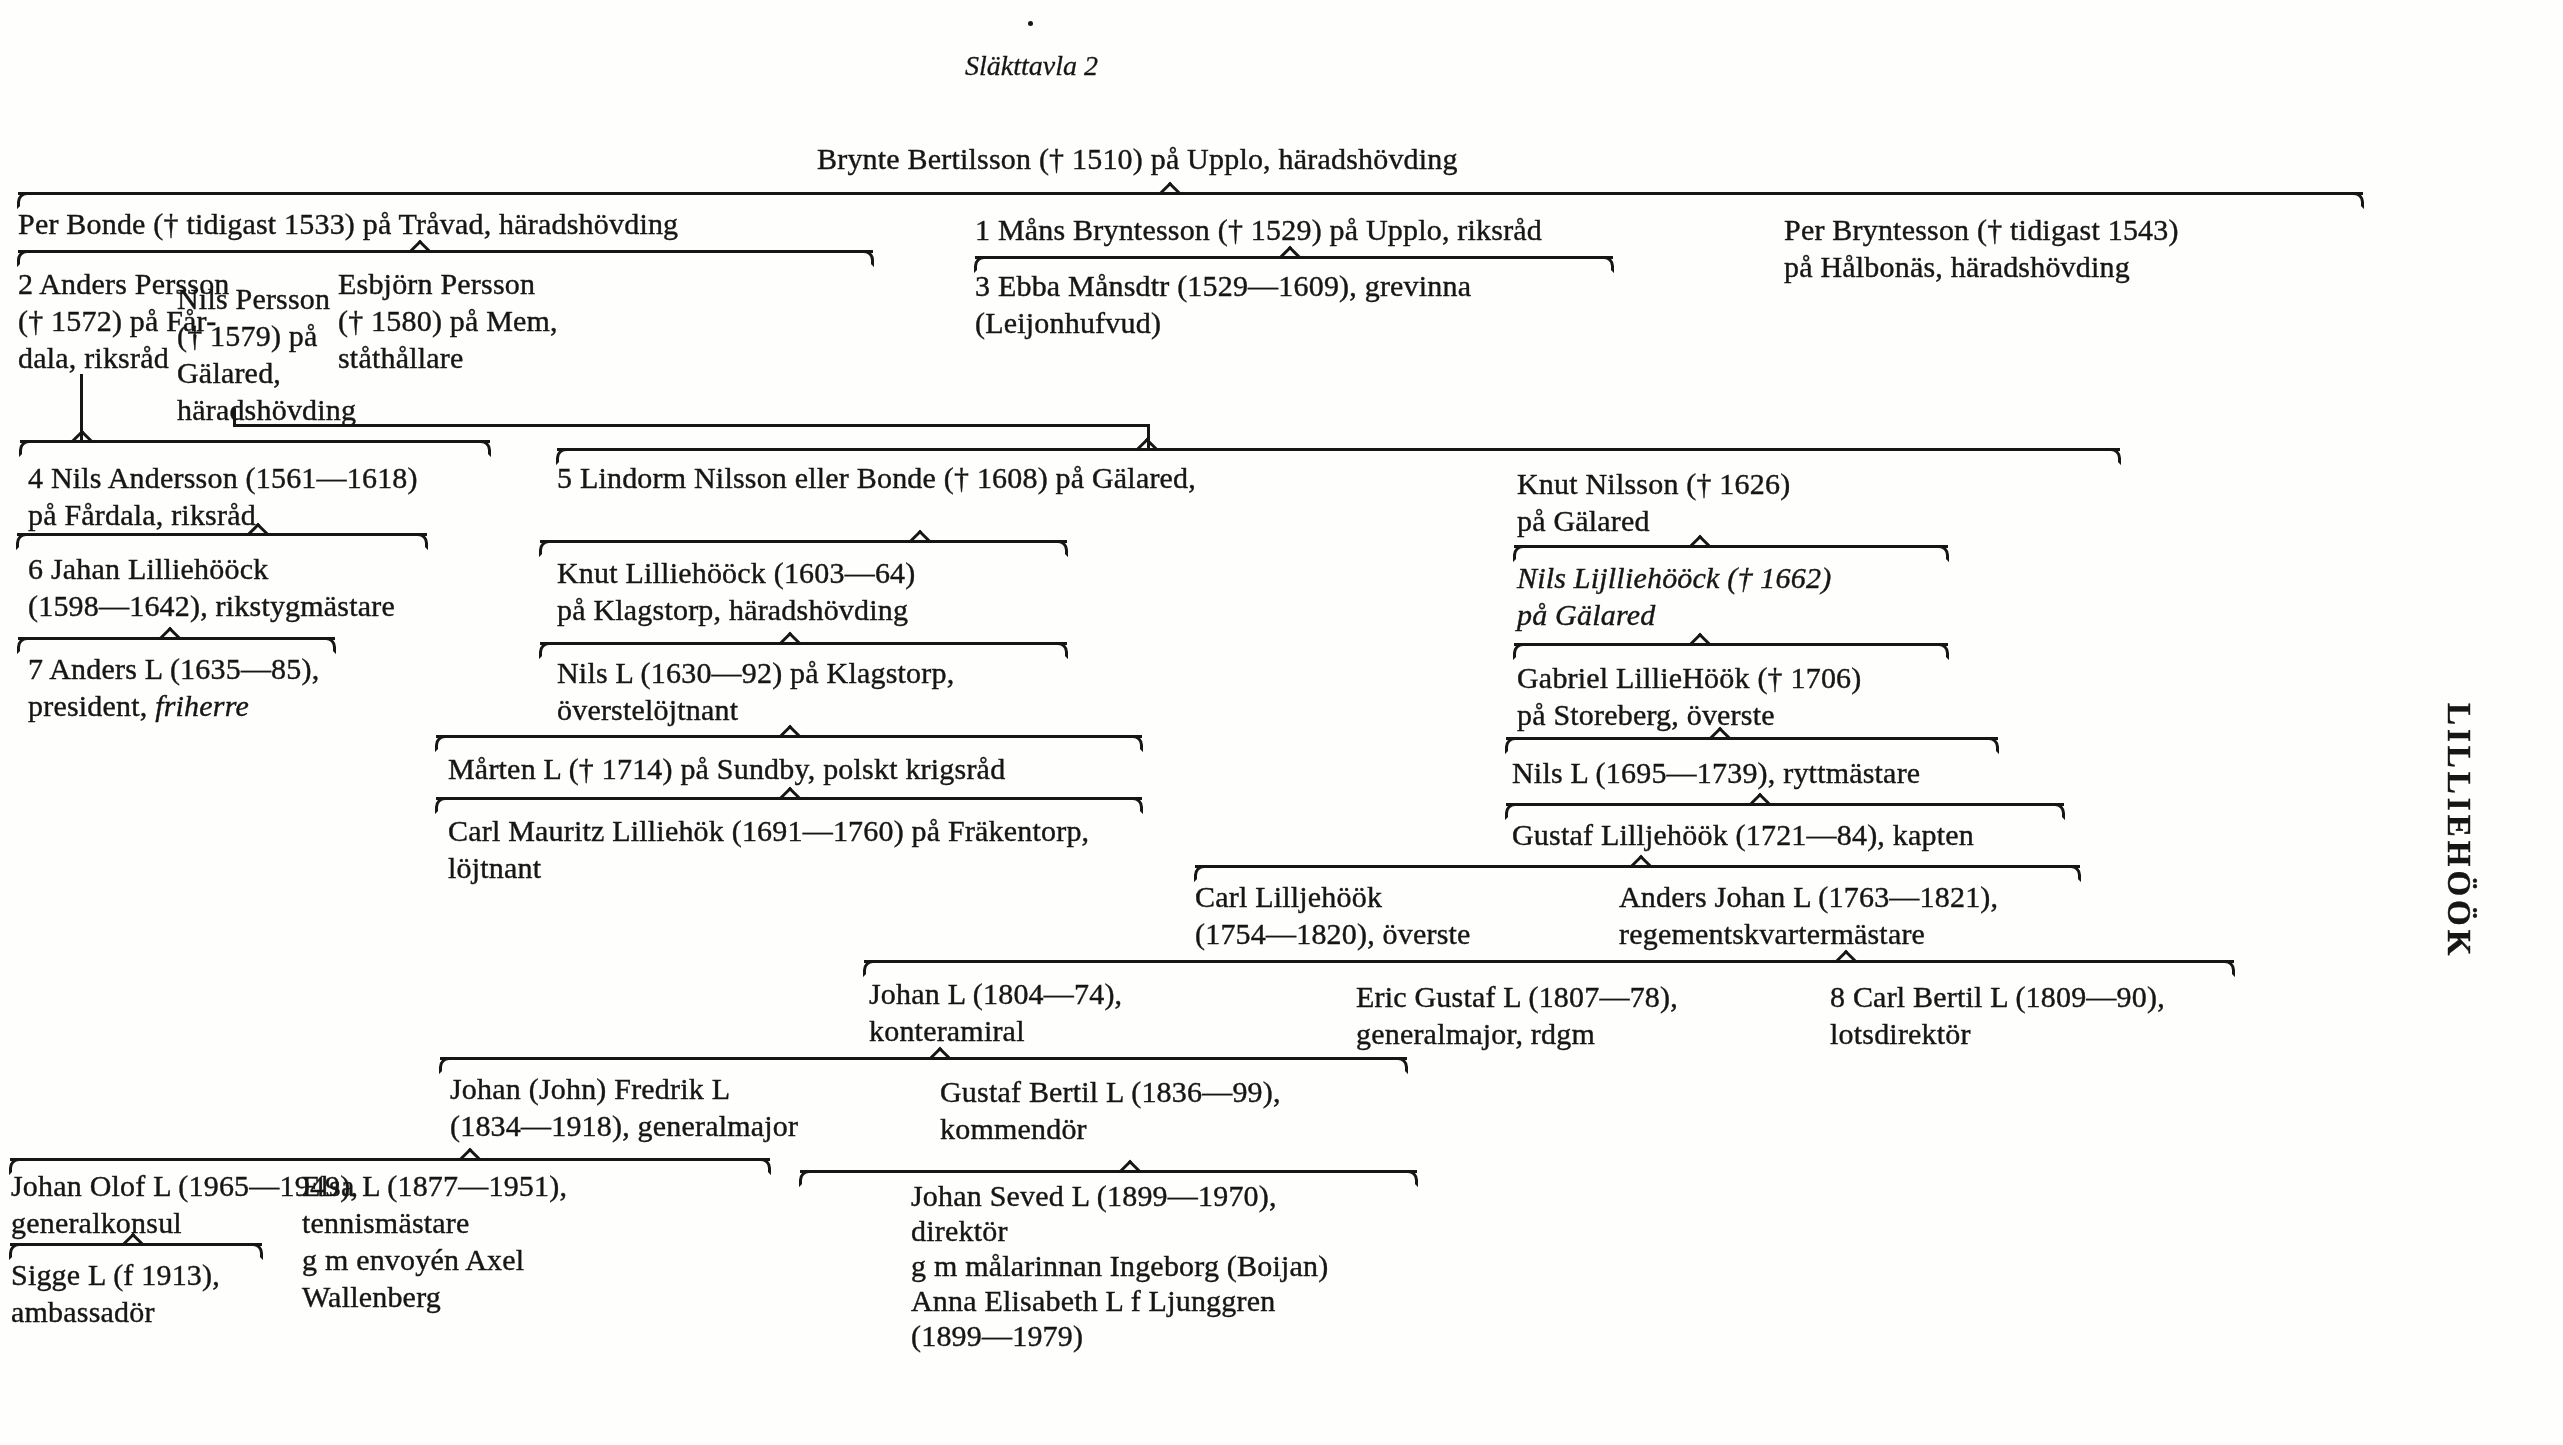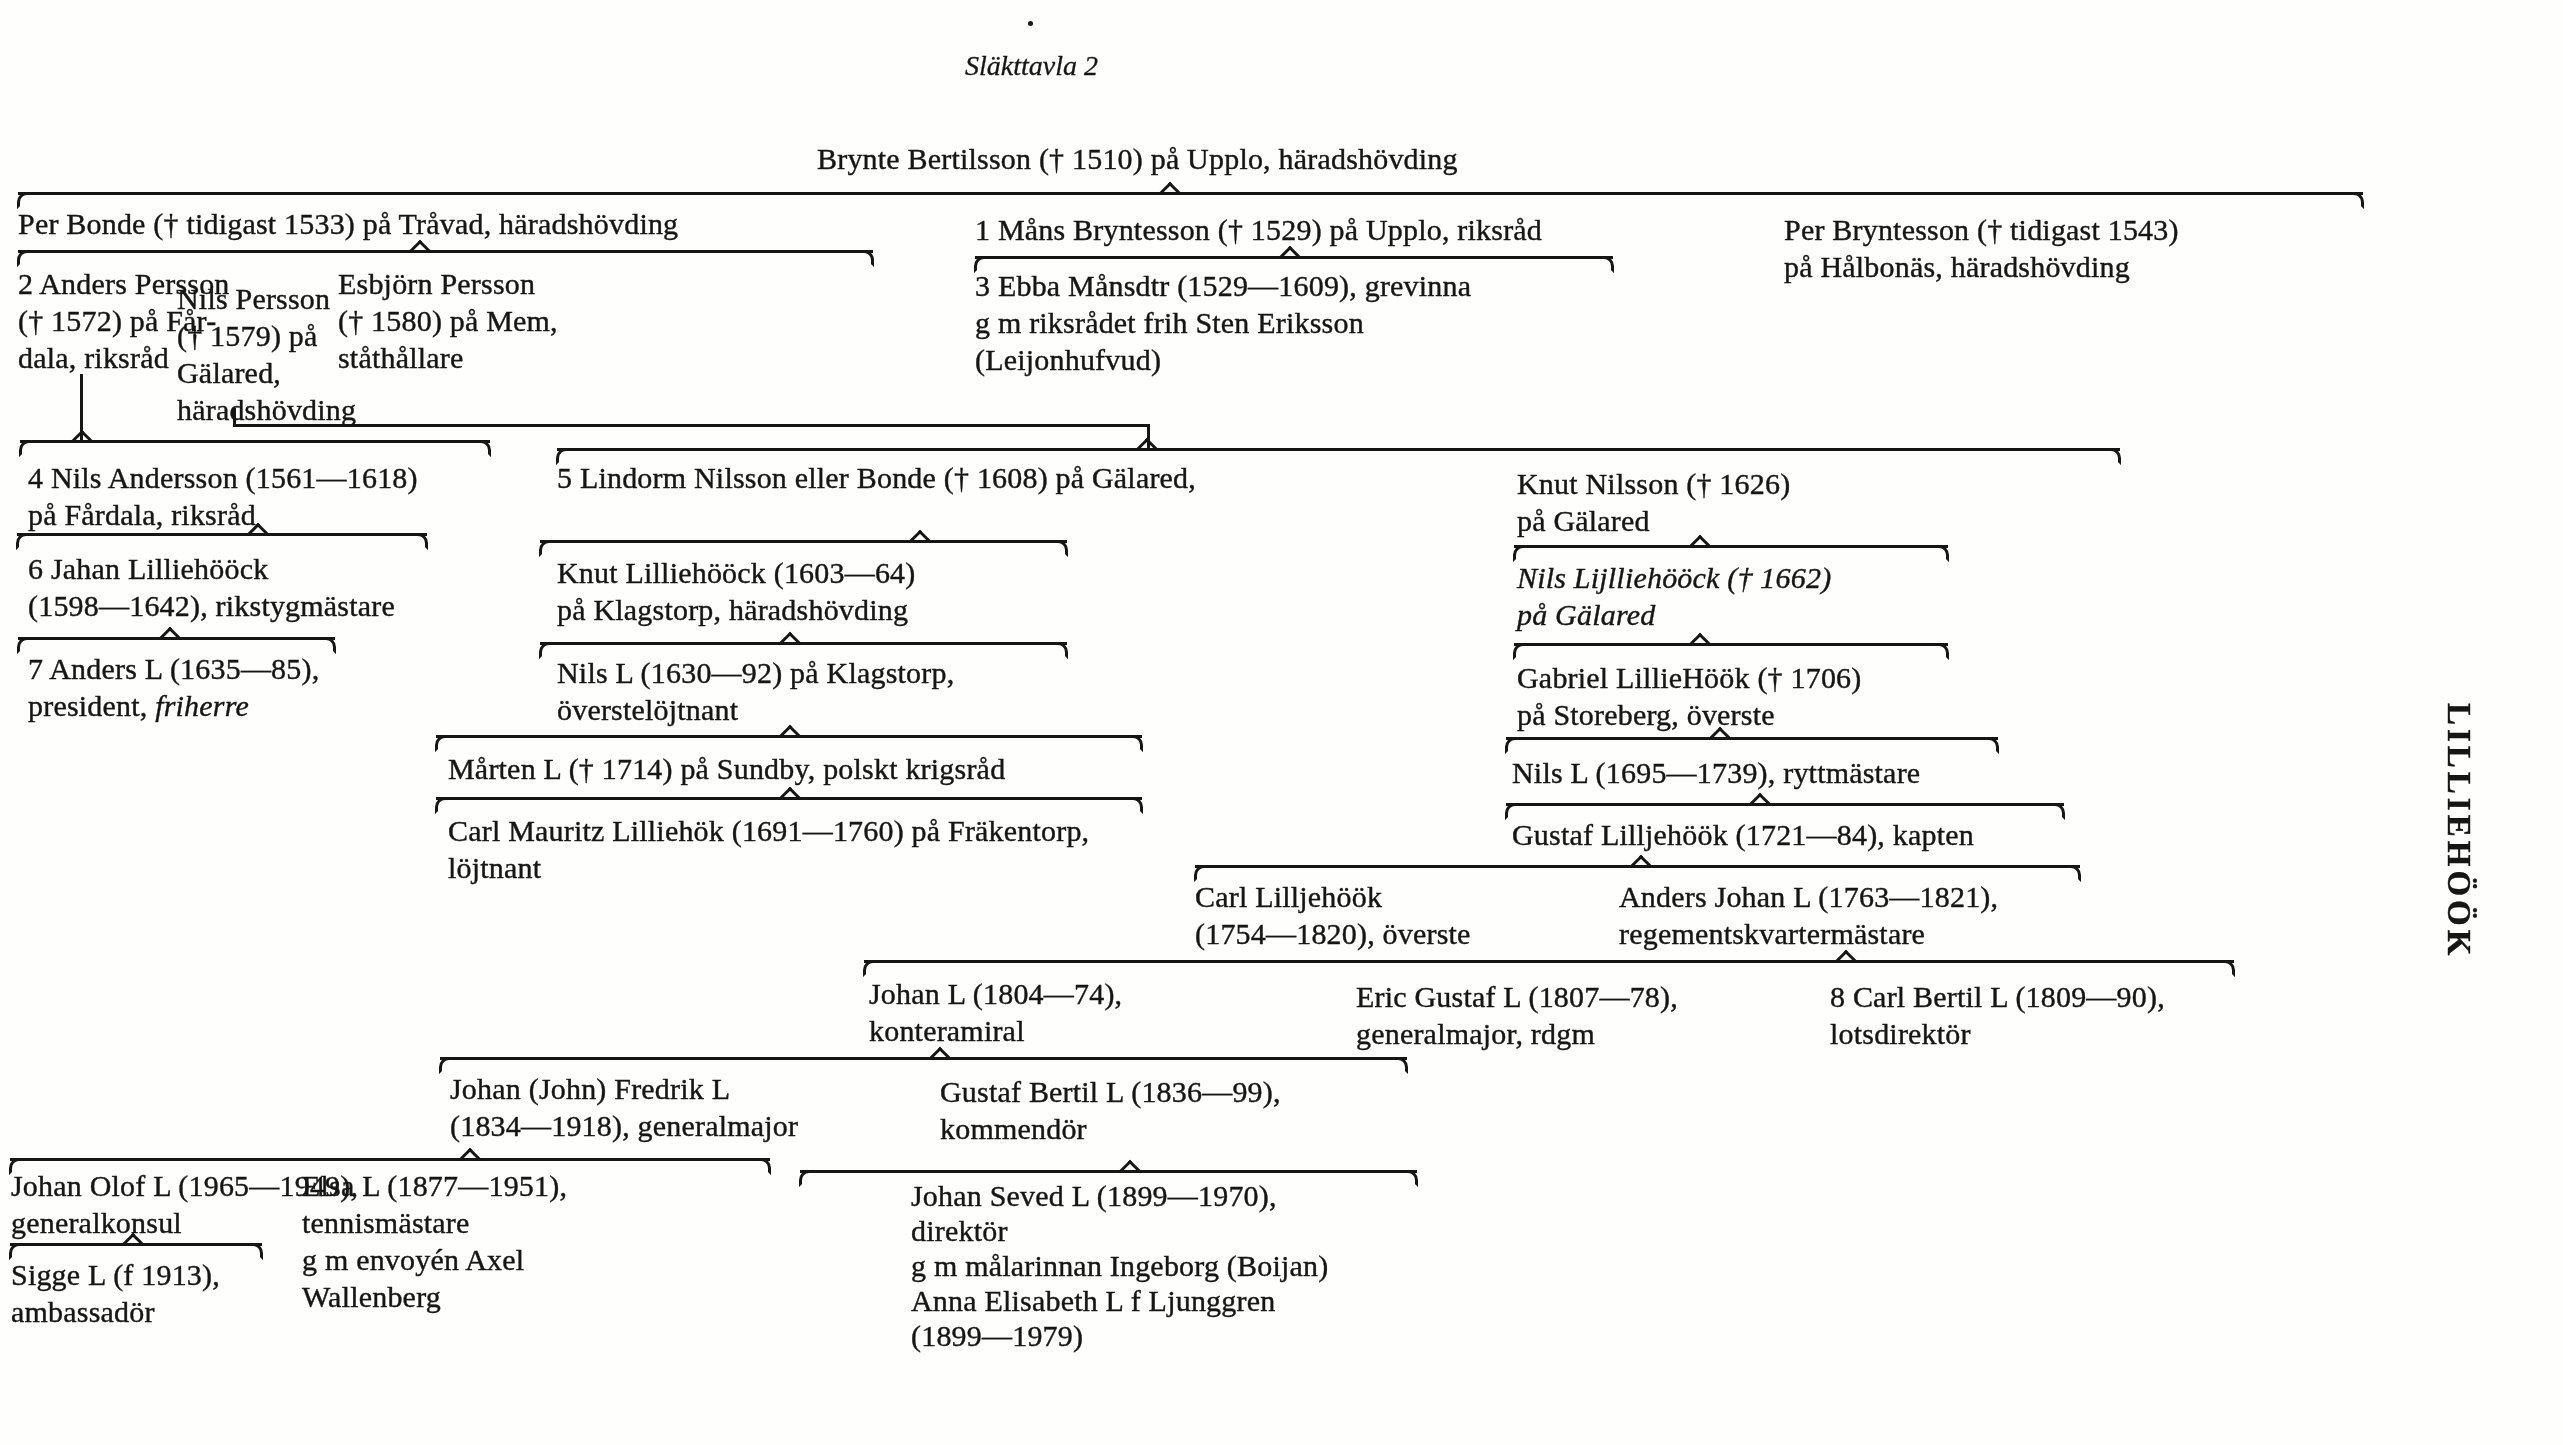--- a/index.html
+++ b/index.html
@@ -217,21 +217,20 @@
         <div>Gälared,</div>
         <div>häradshövding</div>
       </div>
       <div class="person" style="left: 338px; top: 265px;">
         <div>Esbjörn Persson</div>
         <div>(† 1580) på Mem,</div>
         <div>ståthållare</div>
       </div>
       <div class="person" style="left: 975px; top: 267px;">
         <div>3 Ebba Månsdtr (1529—1609), grevinna</div>
-        <div>g m riksrådet frih Sten Eriksson</div>
         <div>(Leijonhufvud)</div>
       </div>
       <div class="person" style="left: 28px; top: 459px;">
         <div>4 Nils Andersson (1561—1618)</div>
         <div>på Fårdala, riksråd</div>
       </div>
       <div class="person" style="left: 557px; top: 459px;">
         <div>5 Lindorm Nilsson eller Bonde († 1608) på Gälared,</div>
       </div>
       <div class="person" style="left: 1517px; top: 465px;">

